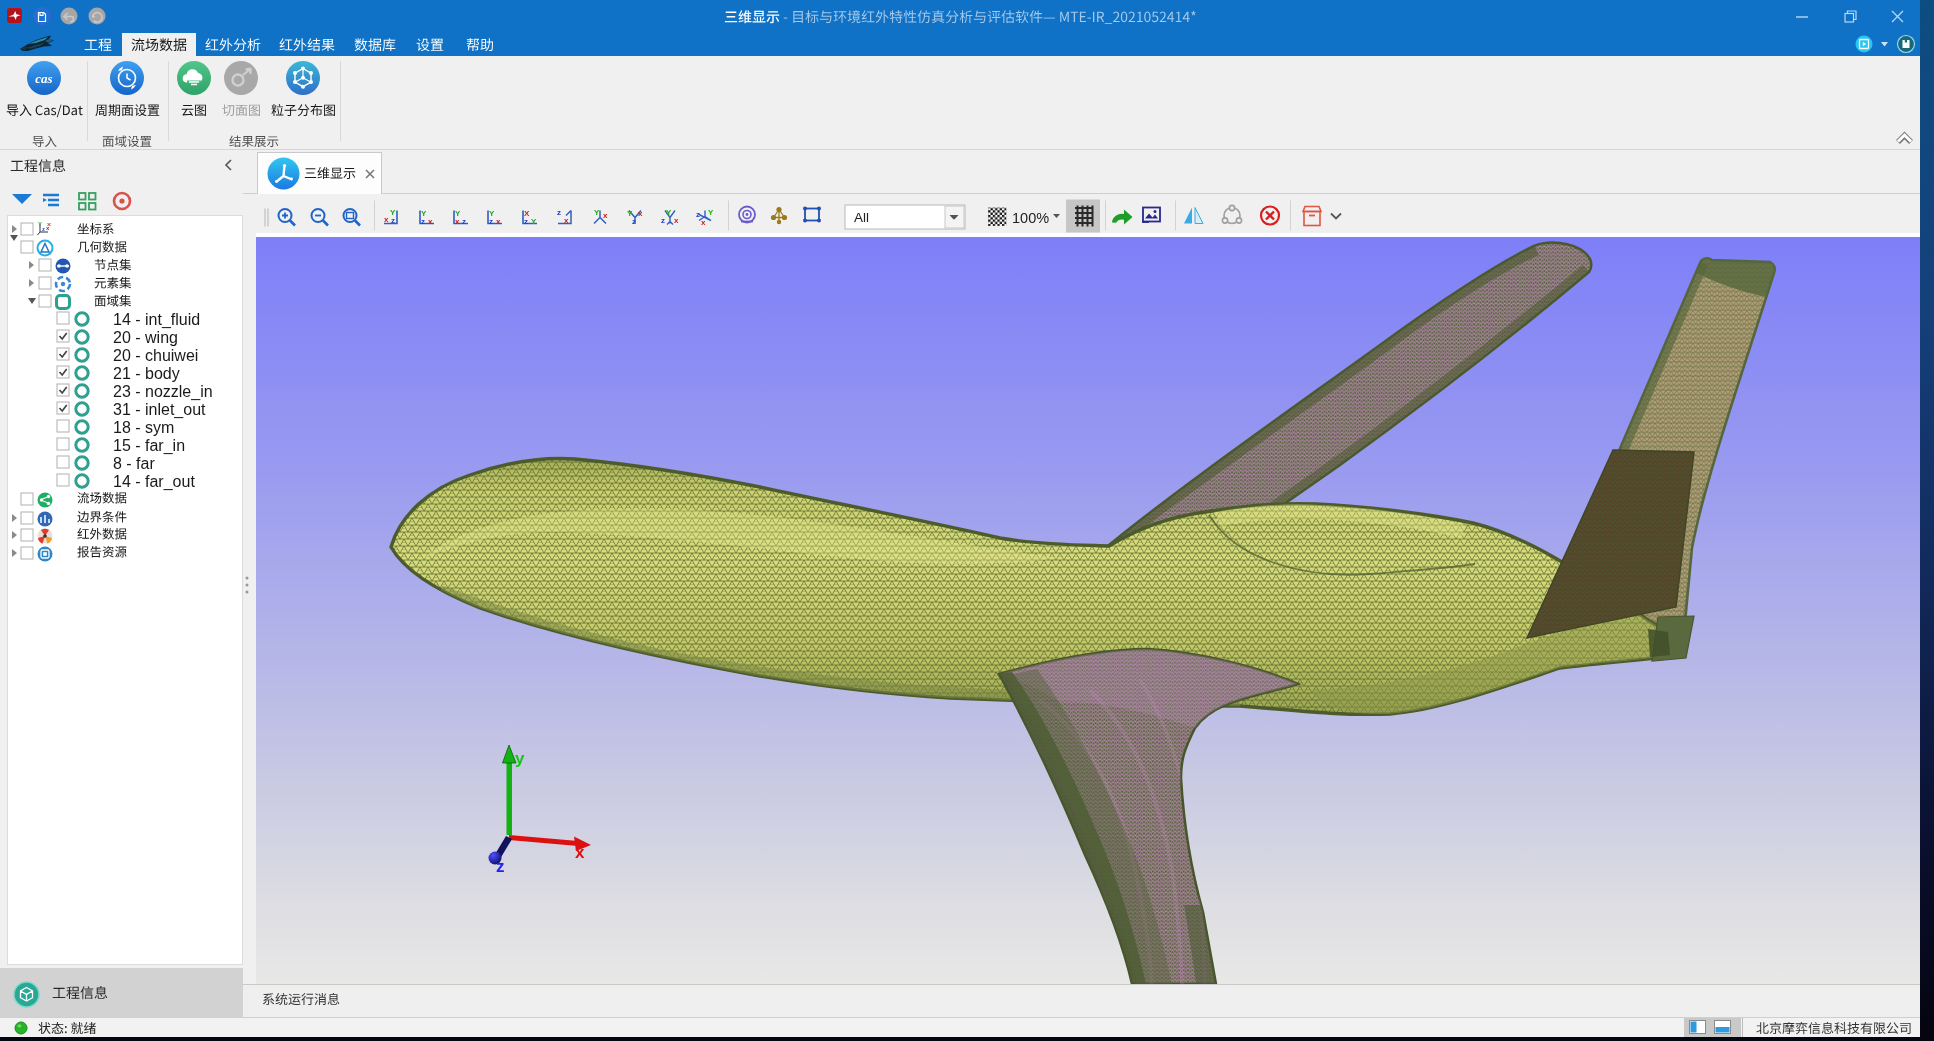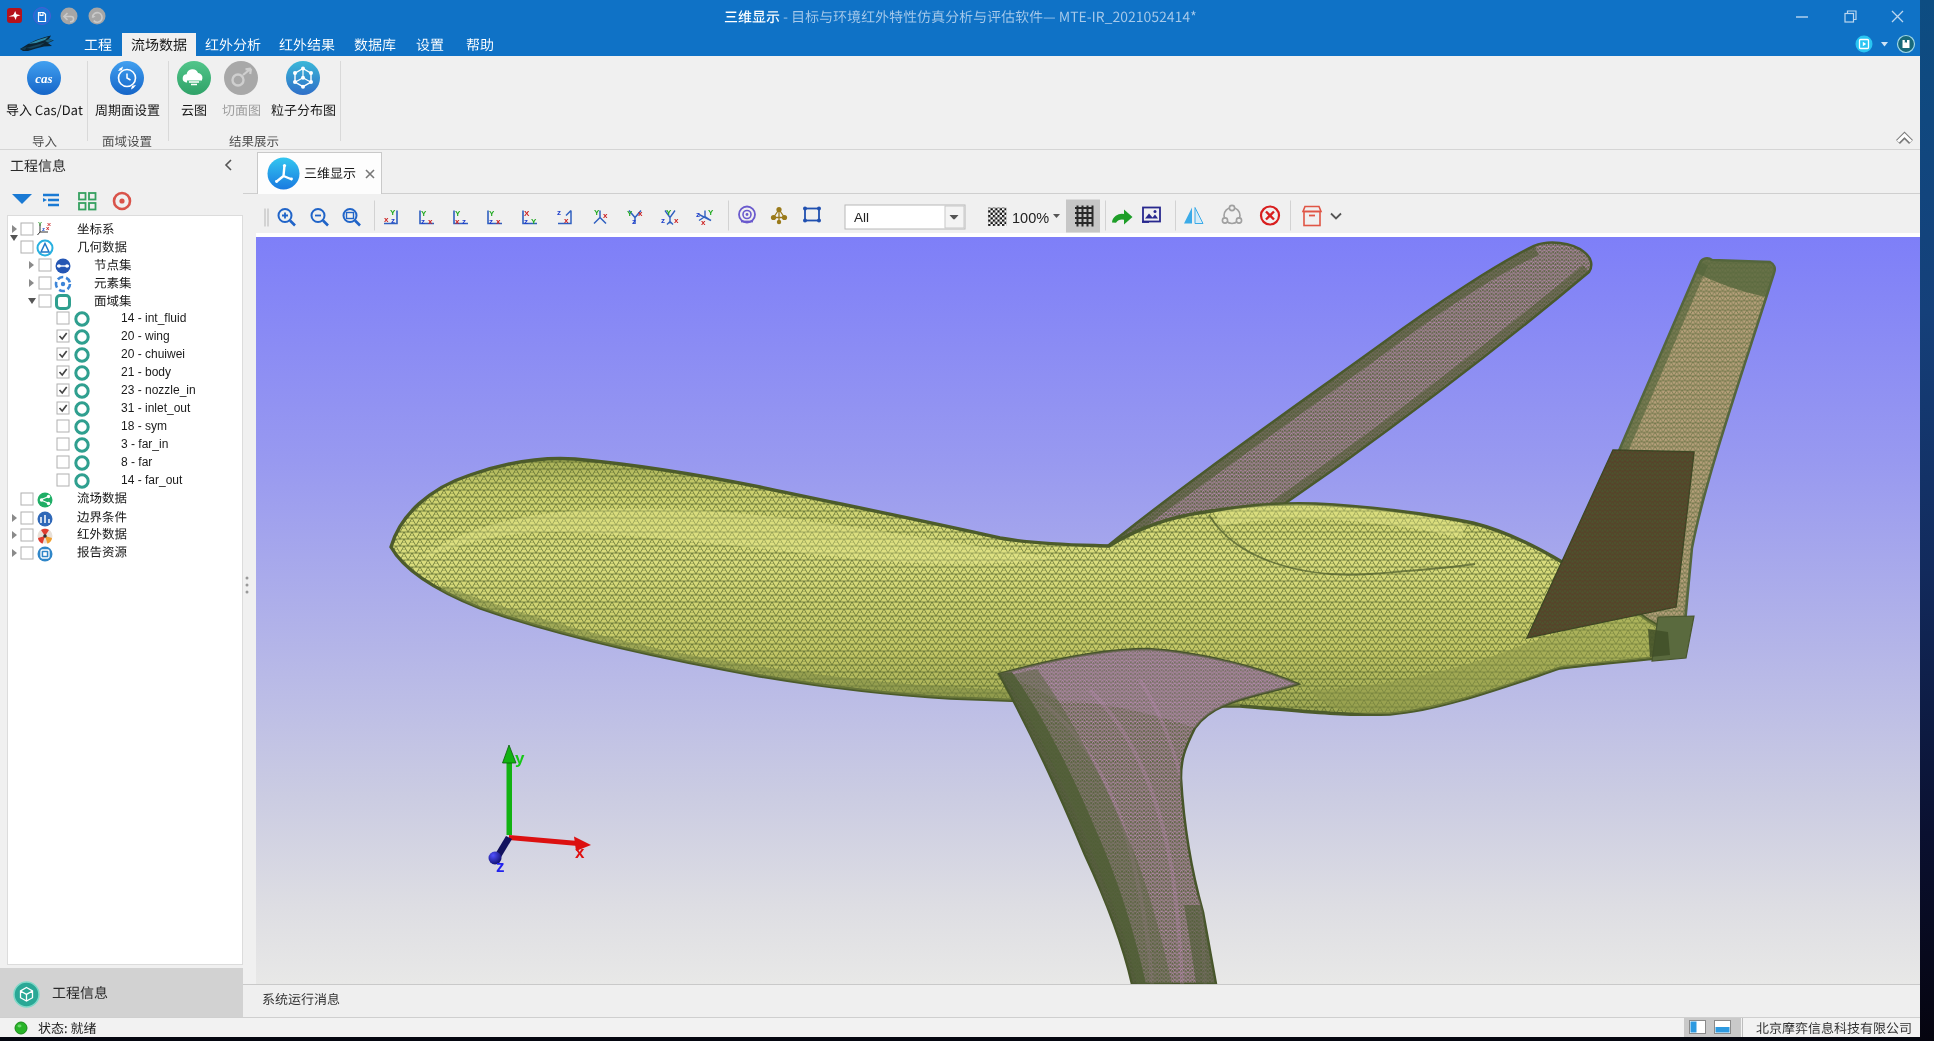--- a/index.html
+++ b/index.html
@@ -9,21 +9,21 @@
 .abs { position:absolute; }
 
 #topblue { position:absolute; left:0; top:0; width:1920px; height:56px; background:#0f72c6; }
 #menuactive { position:absolute; left:122px; top:33px; width:74px; height:23px; background:#f0f0f0; color:#1a1a1a; font-size:15px; line-height:22px; text-align:center; }
 
 #ribbon { position:absolute; left:0; top:56px; width:1920px; height:94px; background:#f0f0f0; border-bottom:1px solid #d5d5d5; }
 .ribsep { position:absolute; top:5px; width:1px; height:80px; background:#d9d9d9; }
 
 #lpanel { position:absolute; left:0; top:150px; width:243px; height:867px; background:#f0f0f0; }
 #tree { position:absolute; left:7px; top:65px; width:236px; height:750px; background:#fff; border:1px solid #dcdcdc; }
-.trow { position:absolute; left:8px; width:230px; height:18px; font-size:12px; color:#1a1a1a; }
+.trow { position:absolute; left:0; width:230px; height:18px; font-size:16px; color:#1a1a1a; }
 .trow span.lbl { position:absolute; top:2px; }
 #lfoot { position:absolute; left:0; top:818px; width:243px; height:49px; background:#d2d2d2; }
 
 #tabbar { position:absolute; left:243px; top:150px; width:1677px; height:44px; background:#f0f0f0; border-bottom:1px solid #cfcfcf; }
 #tab1 { position:absolute; left:14px; top:2px; width:125px; height:42px; background:#fdfdfd; border:1px solid #c9c9c9; border-bottom:none; }
 #vtool { position:absolute; left:243px; top:194px; width:1677px; height:39px; background:#f0f0f0; }
 
 #vpwrap { position:absolute; left:256px; top:233px; width:1664px; height:751px; background:#fff; }
 #vp { position:absolute; left:0; top:4px; width:1664px; height:747px; }
 
@@ -549,21 +549,21 @@
       <div class="trow" style="top:165px;">
           <span class="lbl" style="left:105px;">23 - nozzle_in</span>
         </div>
       <div class="trow" style="top:183px;">
           <span class="lbl" style="left:105px;">31 - inlet_out</span>
         </div>
       <div class="trow" style="top:201px;">
           <span class="lbl" style="left:105px;text-align:center;">18 - sym</span>
         </div>
       <div class="trow" style="top:219px;">
-          <span class="lbl" style="left:105px;">3 - far_in</span>
+          <span class="lbl" style="left:105px;">15 - far_in</span>
         </div>
       <div class="trow" style="top:237px;">
           <span class="lbl" style="left:105px;">8 - far</span>
         </div>
       <div class="trow" style="top:255px;">
           <span class="lbl" style="left:105px;">14 - far_out</span>
         </div>
     </div>
     <div id="lfoot">
       <svg class="abs" style="left:13px;top:13px;" width="27" height="27">

